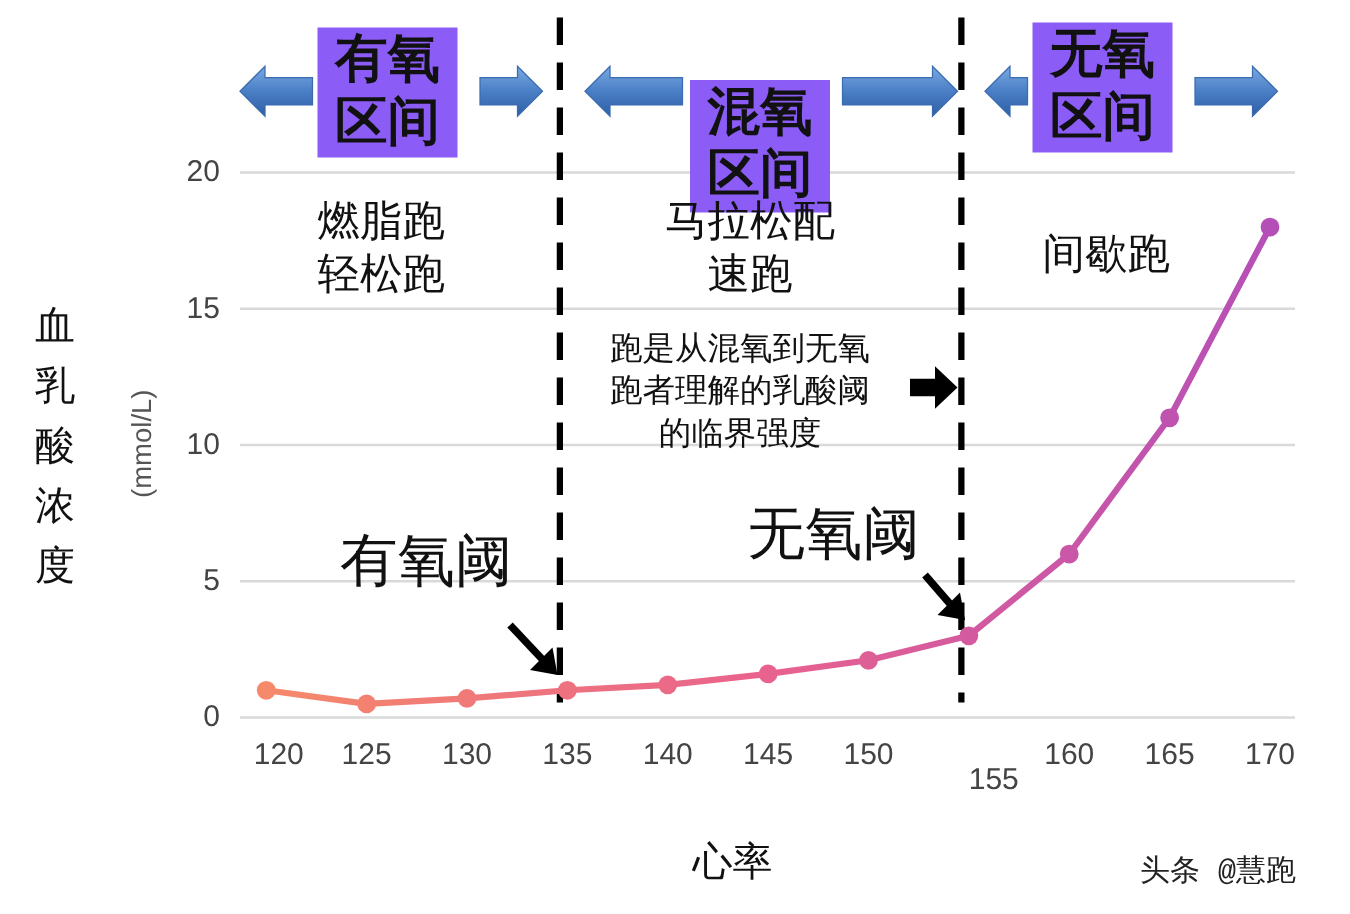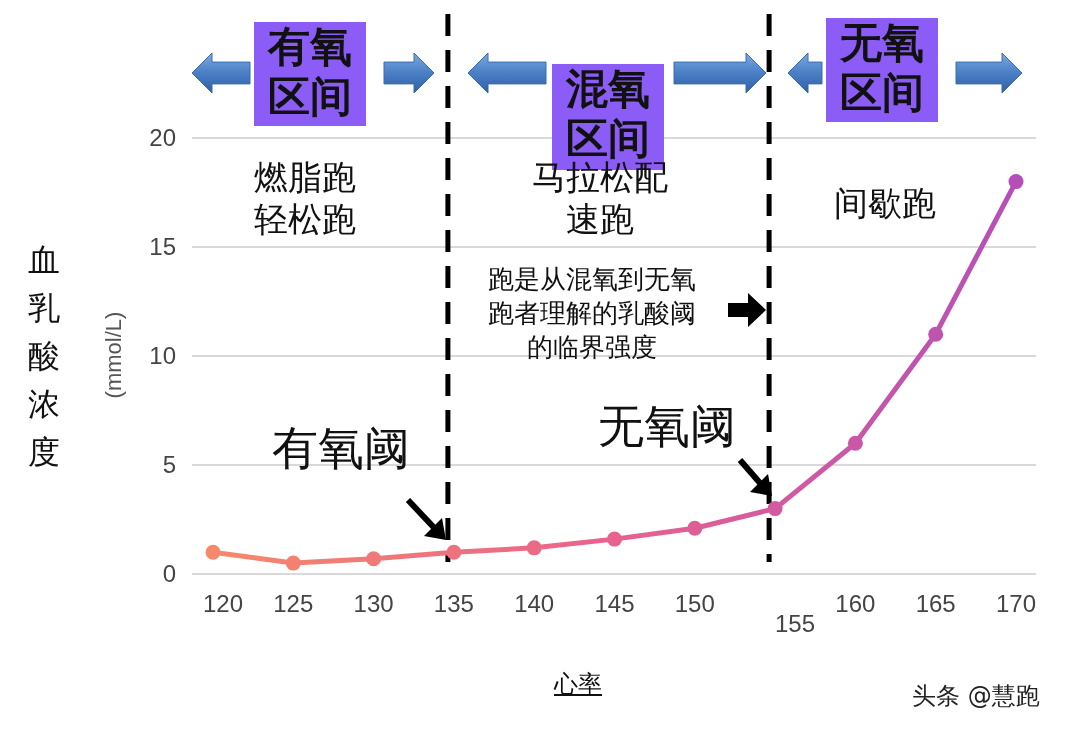--- a/index.html
+++ b/index.html
@@ -14,21 +14,21 @@
   .note { position: absolute; font-size: 26px; line-height: 34px; text-align: center; color: #111; white-space: nowrap; }
   .note span { display: block; }
   .threshold { position: absolute; font-size: 46px; color: #111; white-space: nowrap; }
   .ytick, .xtick { position: absolute; font-family: "Liberation Sans", sans-serif; font-size: 24px; color: #444; }
   .ytick { text-align: right; width: 60px; }
   .xtick { width: 60px; text-align: center; }
   .ylabel-cn { position: absolute; font-size: 32px; line-height: 48px; width: 40px; text-align: center; color: #111; }
   .ylabel-cn span { display: block; }
   .ylabel-unit { position: absolute; font-family: "Liberation Sans", sans-serif; font-size: 22px; color: #555;
                  transform: rotate(-90deg); transform-origin: center center; white-space: nowrap; }
-  .xlabel { position: absolute; font-size: 24px; color: #111; text-decoration: underline; }
+  .xlabel { position: absolute; font-size: 32px; color: #111; }
   .watermark { position: absolute; font-size: 24px; color: #222; white-space: nowrap; }
 </style>
 </head>
 <body>
 
 <svg id="chart-svg" width="1080" height="731">
   <defs>
     <linearGradient id="lineGrad" x1="213" y1="0" x2="1016" y2="0" gradientUnits="userSpaceOnUse">
       <stop id="g0" offset="0" stop-color="#f5896a"></stop>
       <stop id="g1" offset="0.5" stop-color="#e8628e"></stop>
@@ -144,13 +144,13 @@
     <div class="xtick" style="left: 504.2px; top: 590px;">140</div>
     <div class="xtick" style="left: 584.5px; top: 590px;">145</div>
     <div class="xtick" style="left: 664.8px; top: 590px;">150</div>
     <div class="xtick" style="left: 765px; top: 590px; margin-top: 20px;">155</div>
     <div class="xtick" style="left: 825.4px; top: 590px;">160</div>
     <div class="xtick" style="left: 905.7px; top: 590px;">165</div>
     <div class="xtick" style="left: 986px; top: 590px;">170</div>
   </div>
 
 <div class="xlabel" style="left:554px; top:668px;">心率</div>
-<div class="watermark" style="left:912px; top:680px;">头条 @慧跑</div>
+<div class="watermark" style="left:912px; top:680px;font-family:Liberation Mono, monospace;">头条 @慧跑</div>
 
 </body></html>

